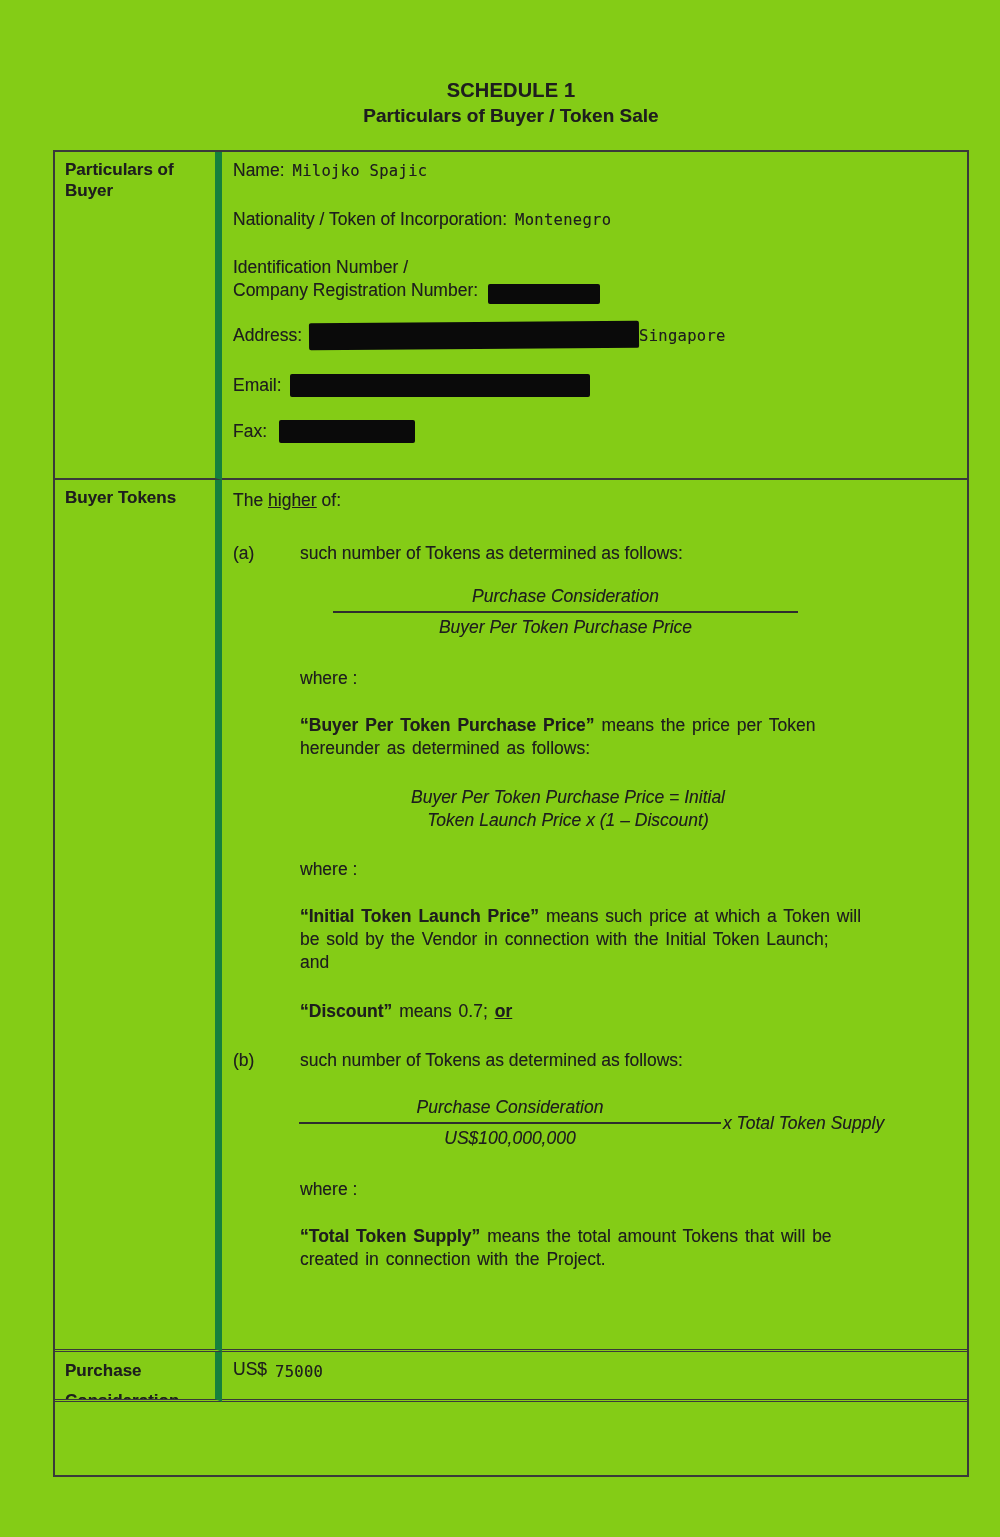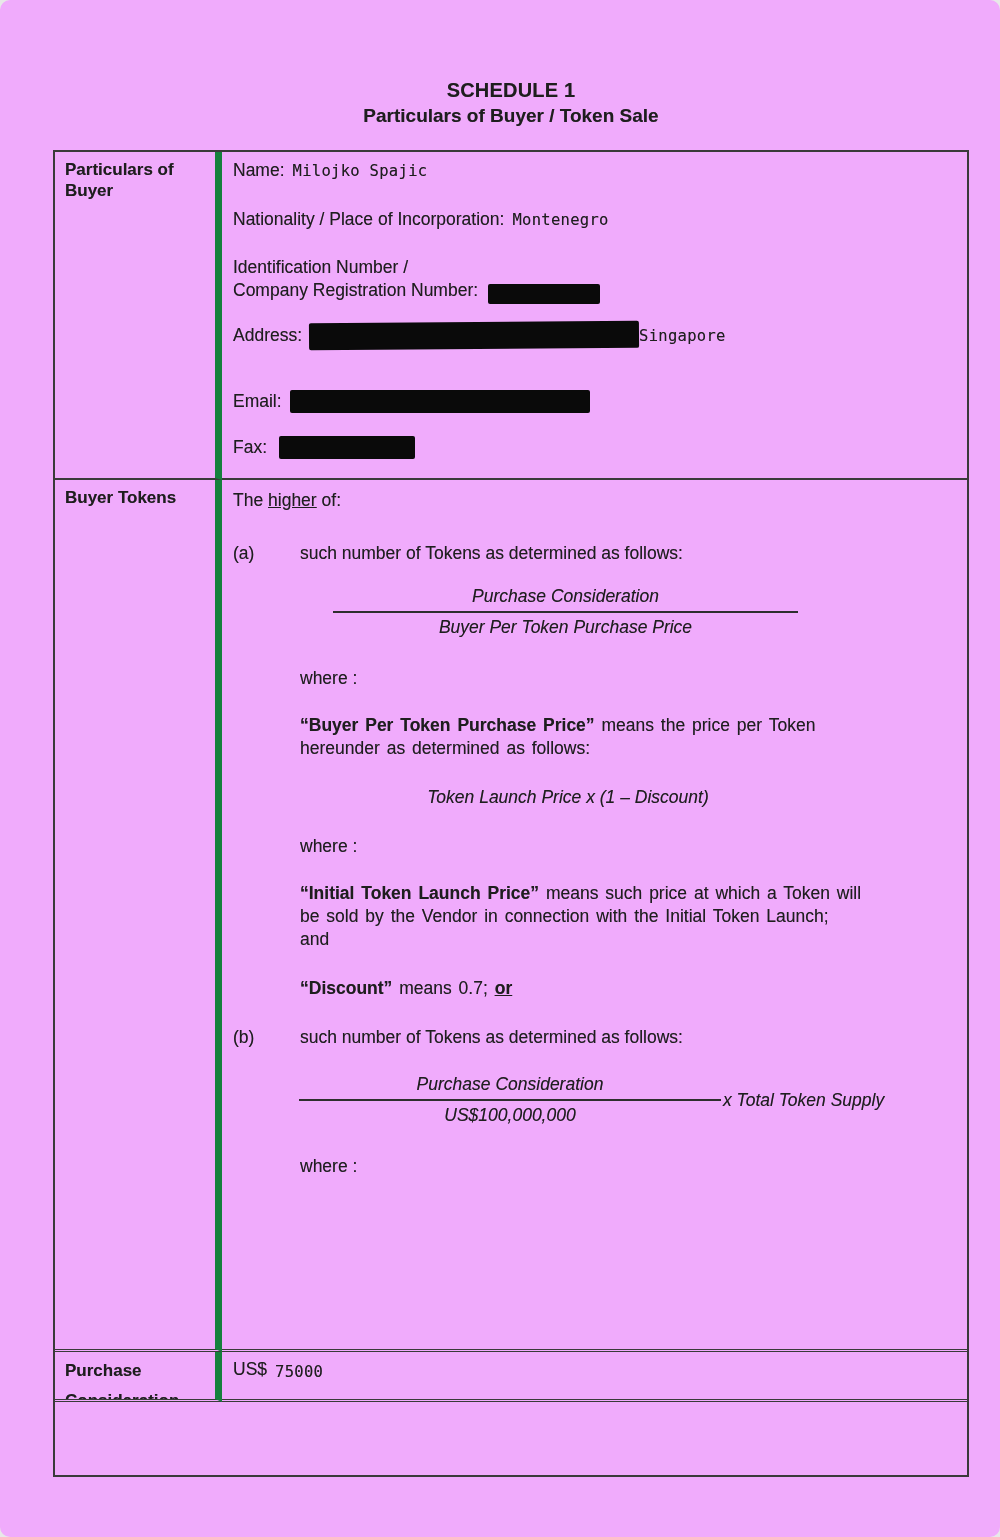--- a/index.html
+++ b/index.html
@@ -1,25 +1,24 @@
 <!DOCTYPE html>
 <html><head>
 <meta charset="utf-8">
 <style>
   html,body{margin:0;padding:0;}
   body{background:#e8e8e8;}
   .page{
     position:relative;
     width:1000px;height:1537px;
-    background:#f0abfc;
+    background:#84cc16;
     font-family:"Liberation Sans", sans-serif;
     color:#1e1e1e;
     overflow:hidden;
     text-shadow:0 0 0.6px rgba(30,30,30,0.45);
-    border-radius:10px;
   }
   .doc-header{
     position:absolute;left:53px;top:78px;width:916px;
     text-align:center;line-height:24px;
   }
   .doc-title{font-weight:bold;font-size:20px;letter-spacing:0.2px;}
   .doc-subtitle{font-weight:bold;font-size:19px;margin-top:2px;}
 
   .tbl{
     position:absolute;left:53px;top:150px;width:916px;height:1327px;
@@ -39,21 +38,21 @@
   }
   .rb-solid{border-bottom:2px solid #3a3a3a;}
   .rb-double{border-bottom:3px double #3a3a3a;}
   .val{padding:7px 4px 0 11px;}
 
   
   .val-particulars{padding-top:7px;}
   .fg{margin-bottom:24px;}
   .fg-name{margin-bottom:25px;}
   .fg-id{margin-bottom:19px;}
-  .fg-address{margin-bottom:40px;line-height:28px;}
+  .fg-address{margin-bottom:24px;line-height:28px;}
   .fg-email{margin-bottom:22px;}
   .mono{
     font-family:"DejaVu Sans Mono", monospace;
     font-size:15.5px;letter-spacing:0.3px;
   }
   .gap{display:inline-block;width:8px;}
   .bar{
     display:inline-block;background:#0a0a0a;border-radius:2px;
     vertical-align:middle;position:relative;top:-1px;
   }
@@ -107,21 +106,21 @@
 
   <div class="tbl">
 
     <div class="cell lbl rb-solid">Particulars of
 Buyer</div>
     <div class="cell val val-particulars rb-solid">
       <div class="fg fg-name">
         <span>Name:</span><span class="gap"></span><span class="mono">Milojko Spajic</span>
       </div>
       <div class="fg">
-        <span>Nationality / Place of Incorporation:</span><span class="gap"></span><span class="mono">Montenegro</span>
+        <span>Nationality / Token of Incorporation:</span><span class="gap"></span><span class="mono">Montenegro</span>
       </div>
       <div class="fg fg-id">
         <div>Identification Number /</div>
         <div>
           <span>Company Registration Number:</span><span class="bar bar-id"></span>
         </div>
       </div>
       <div class="fg fg-address">
         <span>Address:</span><span class="bar bar-address"></span><span class="mono">Singapore</span>
       </div>
@@ -147,20 +146,21 @@
         <div class="num">Purchase Consideration</div>
         <div class="den">Buyer Per Token Purchase Price</div>
       </div>
 
       <p class="where">where :</p>
 
       <p class="def"><b>“Buyer Per Token Purchase Price”</b><span class="prewrap"> means the price per Token
 hereunder as determined as follows:</span></p>
 
       <div class="formula">
+        <div>Buyer Per Token Purchase Price = Initial</div>
         <div>Token Launch Price x (1 – Discount)</div>
       </div>
 
       <p class="where">where :</p>
 
       <p class="def"><b>“Initial Token Launch Price”</b><span class="prewrap"> means such price at which a Token will
 be sold by the Vendor in connection with the Initial Token Launch;
 and</span></p>
 
       <p class="def"><b>“Discount”</b><span> means 0.7; </span><b class="u">or</b></p>
@@ -173,20 +173,22 @@
       <div class="fracrow">
         <div class="frac frac-b">
           <div class="num">Purchase Consideration</div>
           <div class="den">US$100,000,000</div>
         </div>
         <div class="frac-side">x Total Token Supply</div>
       </div>
 
       <p class="where">where :</p>
 
+      <p class="def def-last"><b>“Total Token Supply”</b><span class="prewrap"> means the total amount Tokens that will be
+created in connection with the Project.</span></p>
 
     </div>
 
     <div class="cell lbl lbl-small rb-double">Purchase
 Consideration</div>
     <div class="cell val val-pc rb-double">
       <span>US$</span><span class="gap"></span><span class="mono">75000</span>
     </div>
 
 

